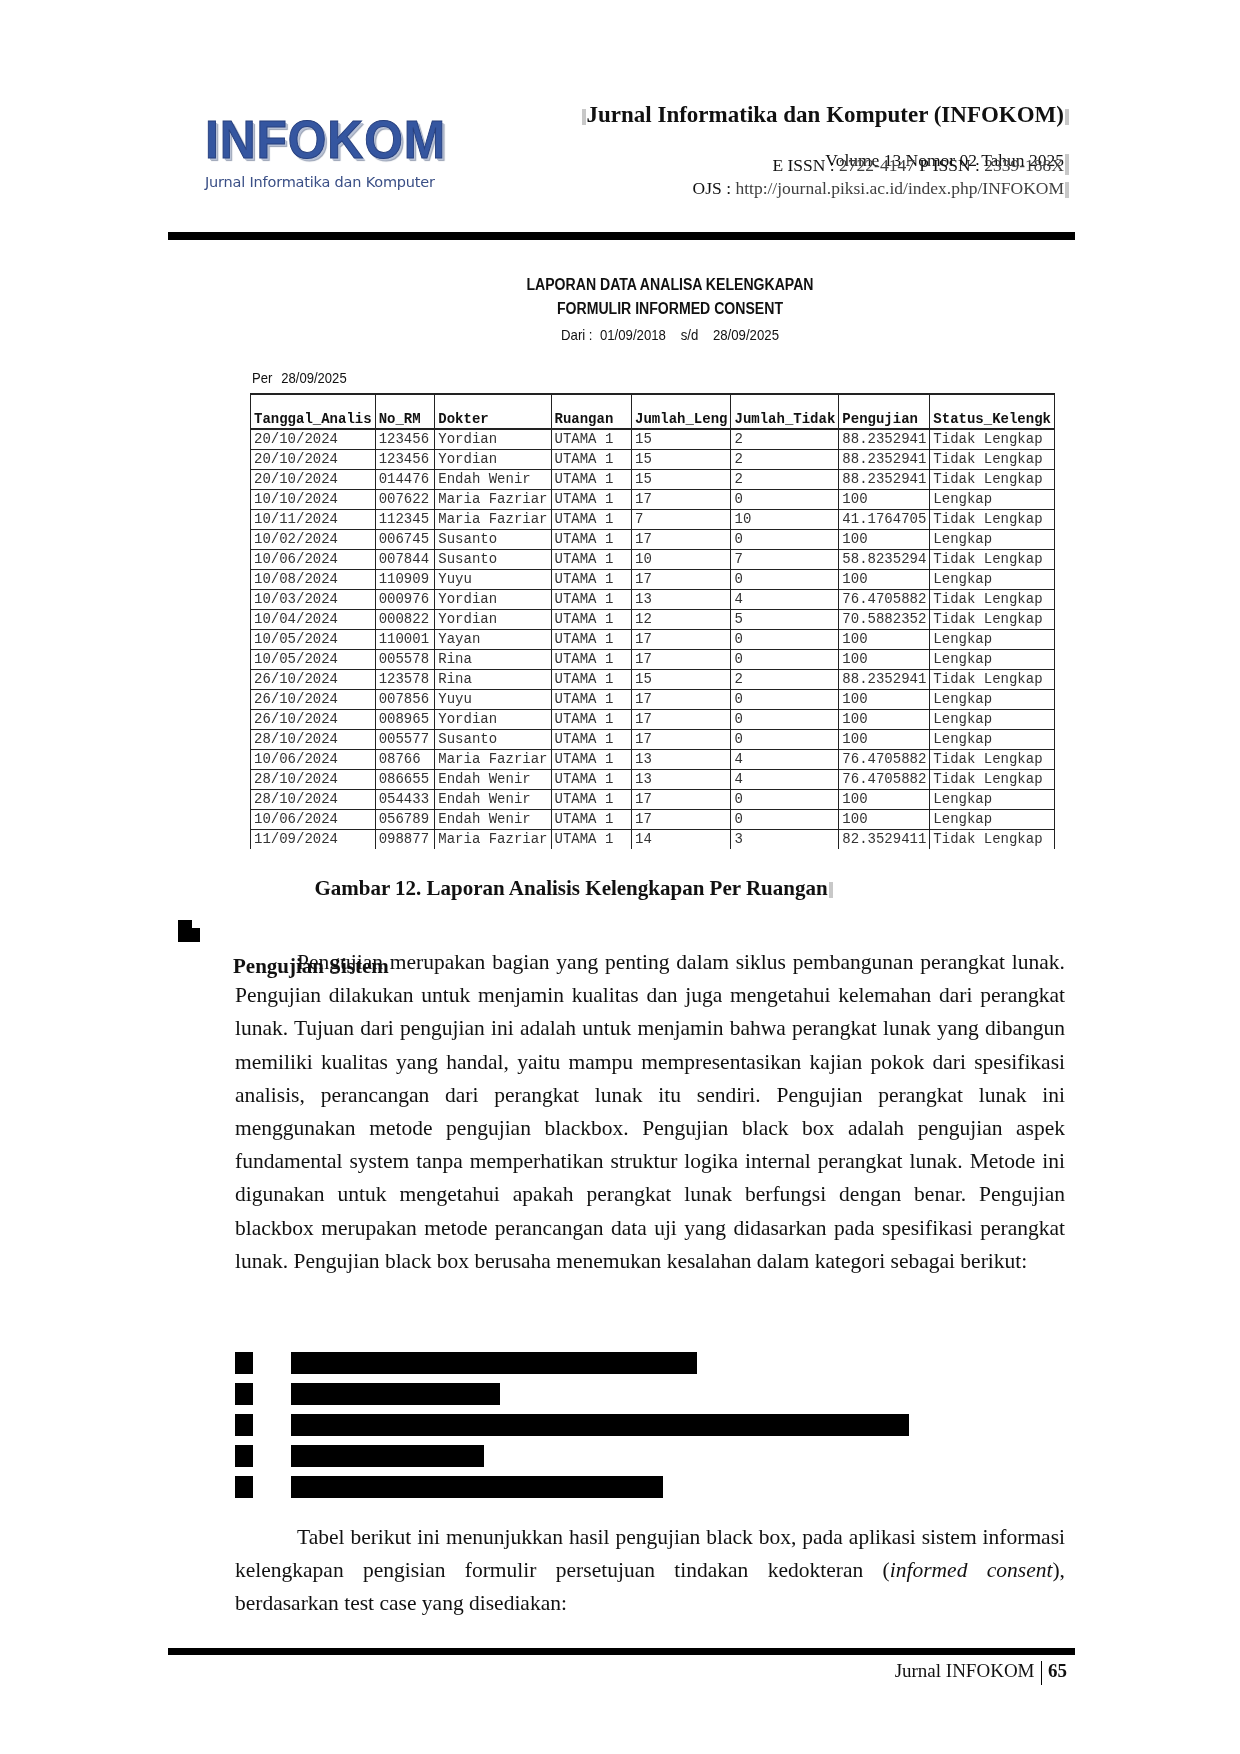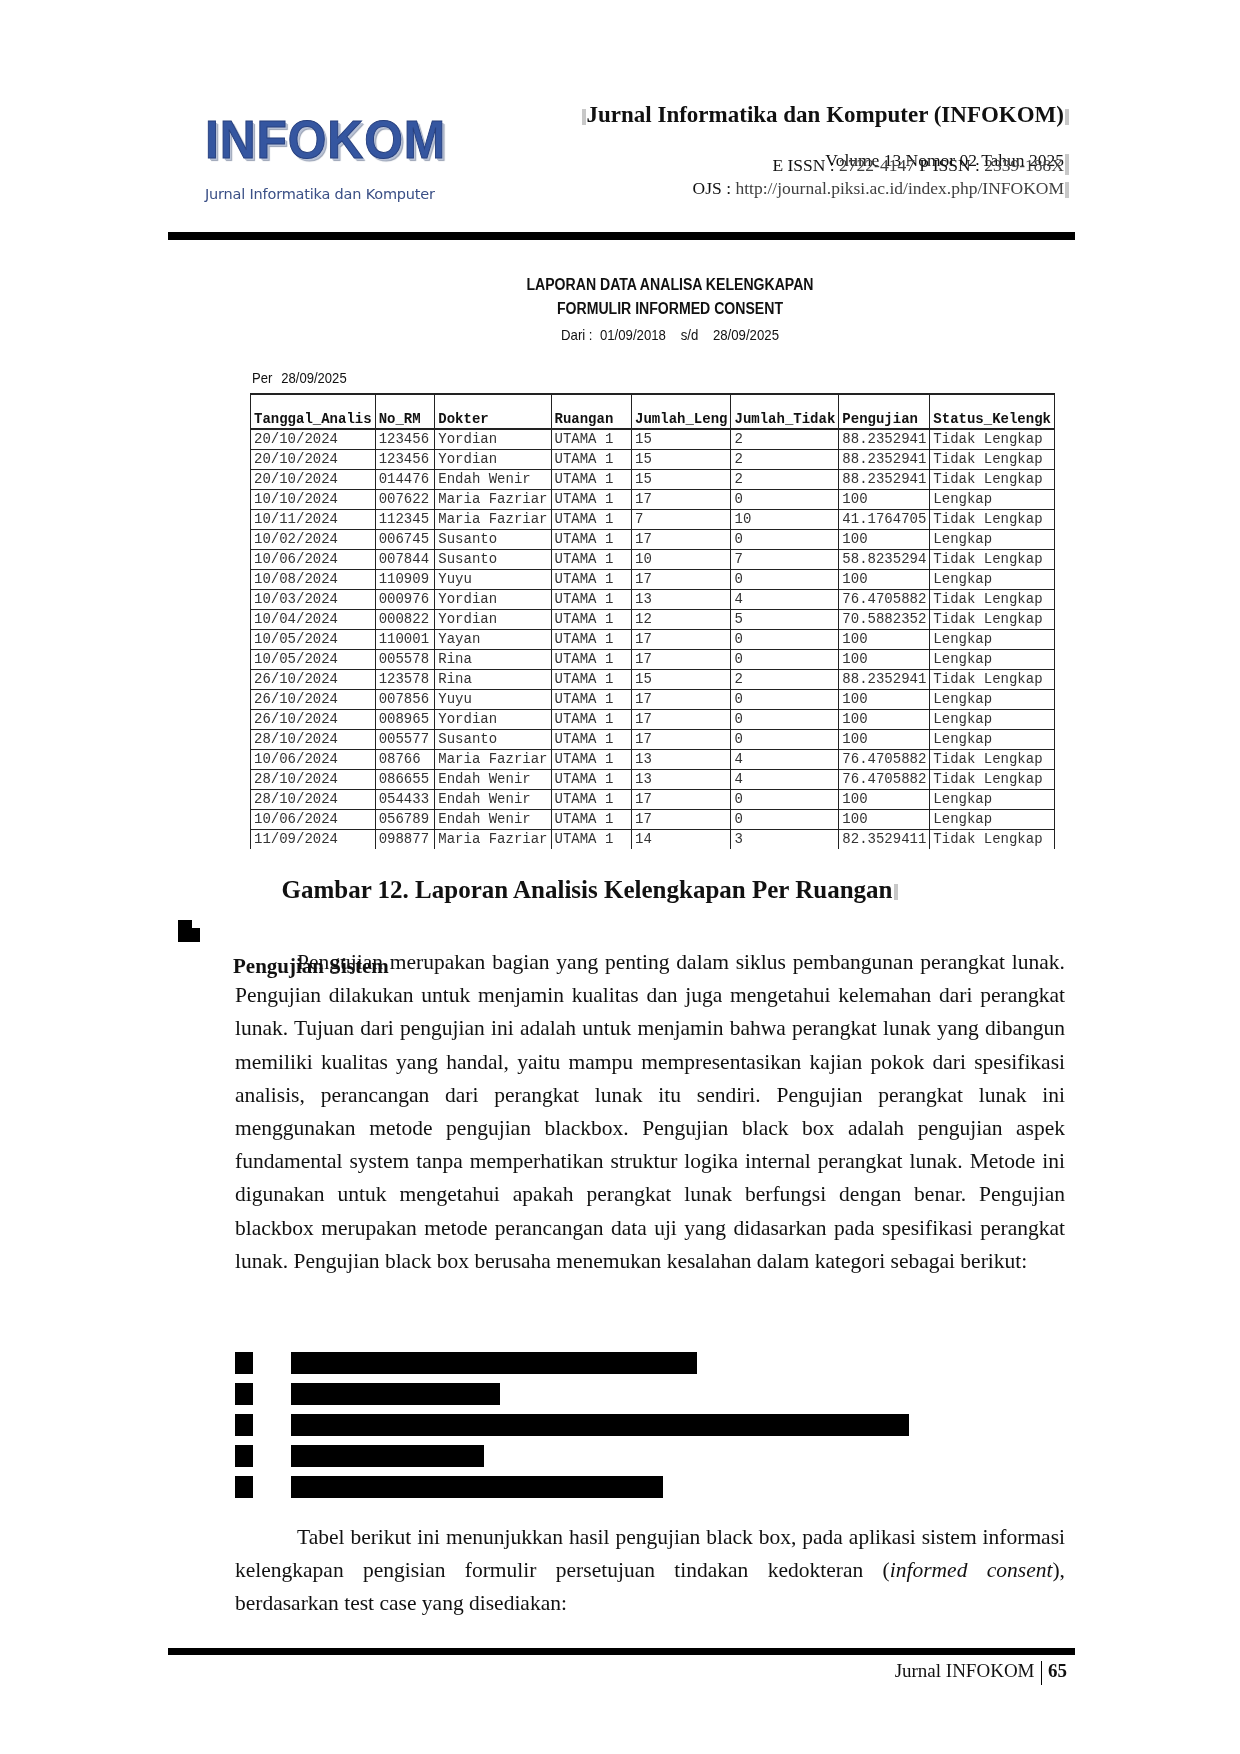--- a/index.html
+++ b/index.html
@@ -3,21 +3,21 @@
 <meta charset="utf-8">
 <style>
   html, body { margin:0; padding:0; background:#ffffff; }
   body { width:1240px; height:1754px; position:relative; overflow:hidden; font-family:"Liberation Serif", serif; color:#111; }
   .abs { position:absolute; }
 
   
   .logo { left:205px; top:112px; width:240px; height:90px; }
   .logo-main { font-family:"Liberation Sans", sans-serif; font-weight:bold; font-size:54px; line-height:54px; color:#3556a0; letter-spacing:1px;
                text-shadow: 2px 2px 0 #b9c2d6, 3px 3px 1px #9aa3b5; -webkit-text-stroke:1px #27407f; transform:scaleX(0.92); transform-origin:left; }
-  .logo-sub { font-family:"DejaVu Sans", sans-serif; font-size:14.5px; color:#3a4f86; margin-top:20px; letter-spacing:-0.2px; }
+  .logo-sub { font-family:"DejaVu Sans", sans-serif; font-size:14.5px; color:#3a4f86; margin-top:8px; letter-spacing:-0.2px; }
 
   .hdr { right:170px; text-align:right; white-space:nowrap; }
   .hdr-title { top:102px; font-size:23px; font-weight:bold; }
   .hdr-line { font-size:17.5px; }
   .hdr-vol { top:150px; }
   .hdr-issn { top:155px; }
   .hdr-ojs { top:178px; }
   .lnk { color:#404040; }
   .marker { display:inline-block; width:4px; height:16px; background:#c8c8c8; vertical-align:middle; margin:0 1px; }
 
@@ -32,21 +32,21 @@
   .rpt-per span { margin-right:10px; }
 
   table.rpt { position:absolute; left:250px; top:393px; width:805px; border-collapse:collapse;
               font-family:"Liberation Sans", sans-serif; font-size:14px; }
   table.rpt th, table.rpt td { border:1.6px solid #222; padding:0 3px; white-space:nowrap; overflow:hidden; text-align:left; }
   table.rpt th { height:32px; vertical-align:bottom; font-weight:bold; border-bottom:2px solid #222; padding-bottom:1px; }
   table.rpt td { height:19px; line-height:19px; color:#333; }
   table.rpt tr.last td { border-bottom:none; }
   table.rpt { border-top:2.5px solid #222;font-family:Liberation Mono, monospace; }
 
-  .caption { left:16px; width:1148px; top:876px; text-align:center; font-weight:bold; font-size:25px; }
+  .caption { left:0; width:1148px; top:876px; text-align:center; font-weight:bold; font-size:21px; }
 
   
   .sec-bullet { left:178px; top:920px; width:22px; height:22px; background:#000; }
   .sec-bullet:after { content:""; position:absolute; right:0; top:0; width:8px; height:8px; background:#fff; }
   .sec-title { left:233px; top:914px; font-weight:bold; font-size:21px;margin-top:40px; }
 
   .body { left:235px; width:830px; font-size:21.5px; line-height:33.2px; text-align:justify; }
   .para1 { top:946px; }
   .para2 { top:1521px; }
   .indent { text-indent:62px; }

